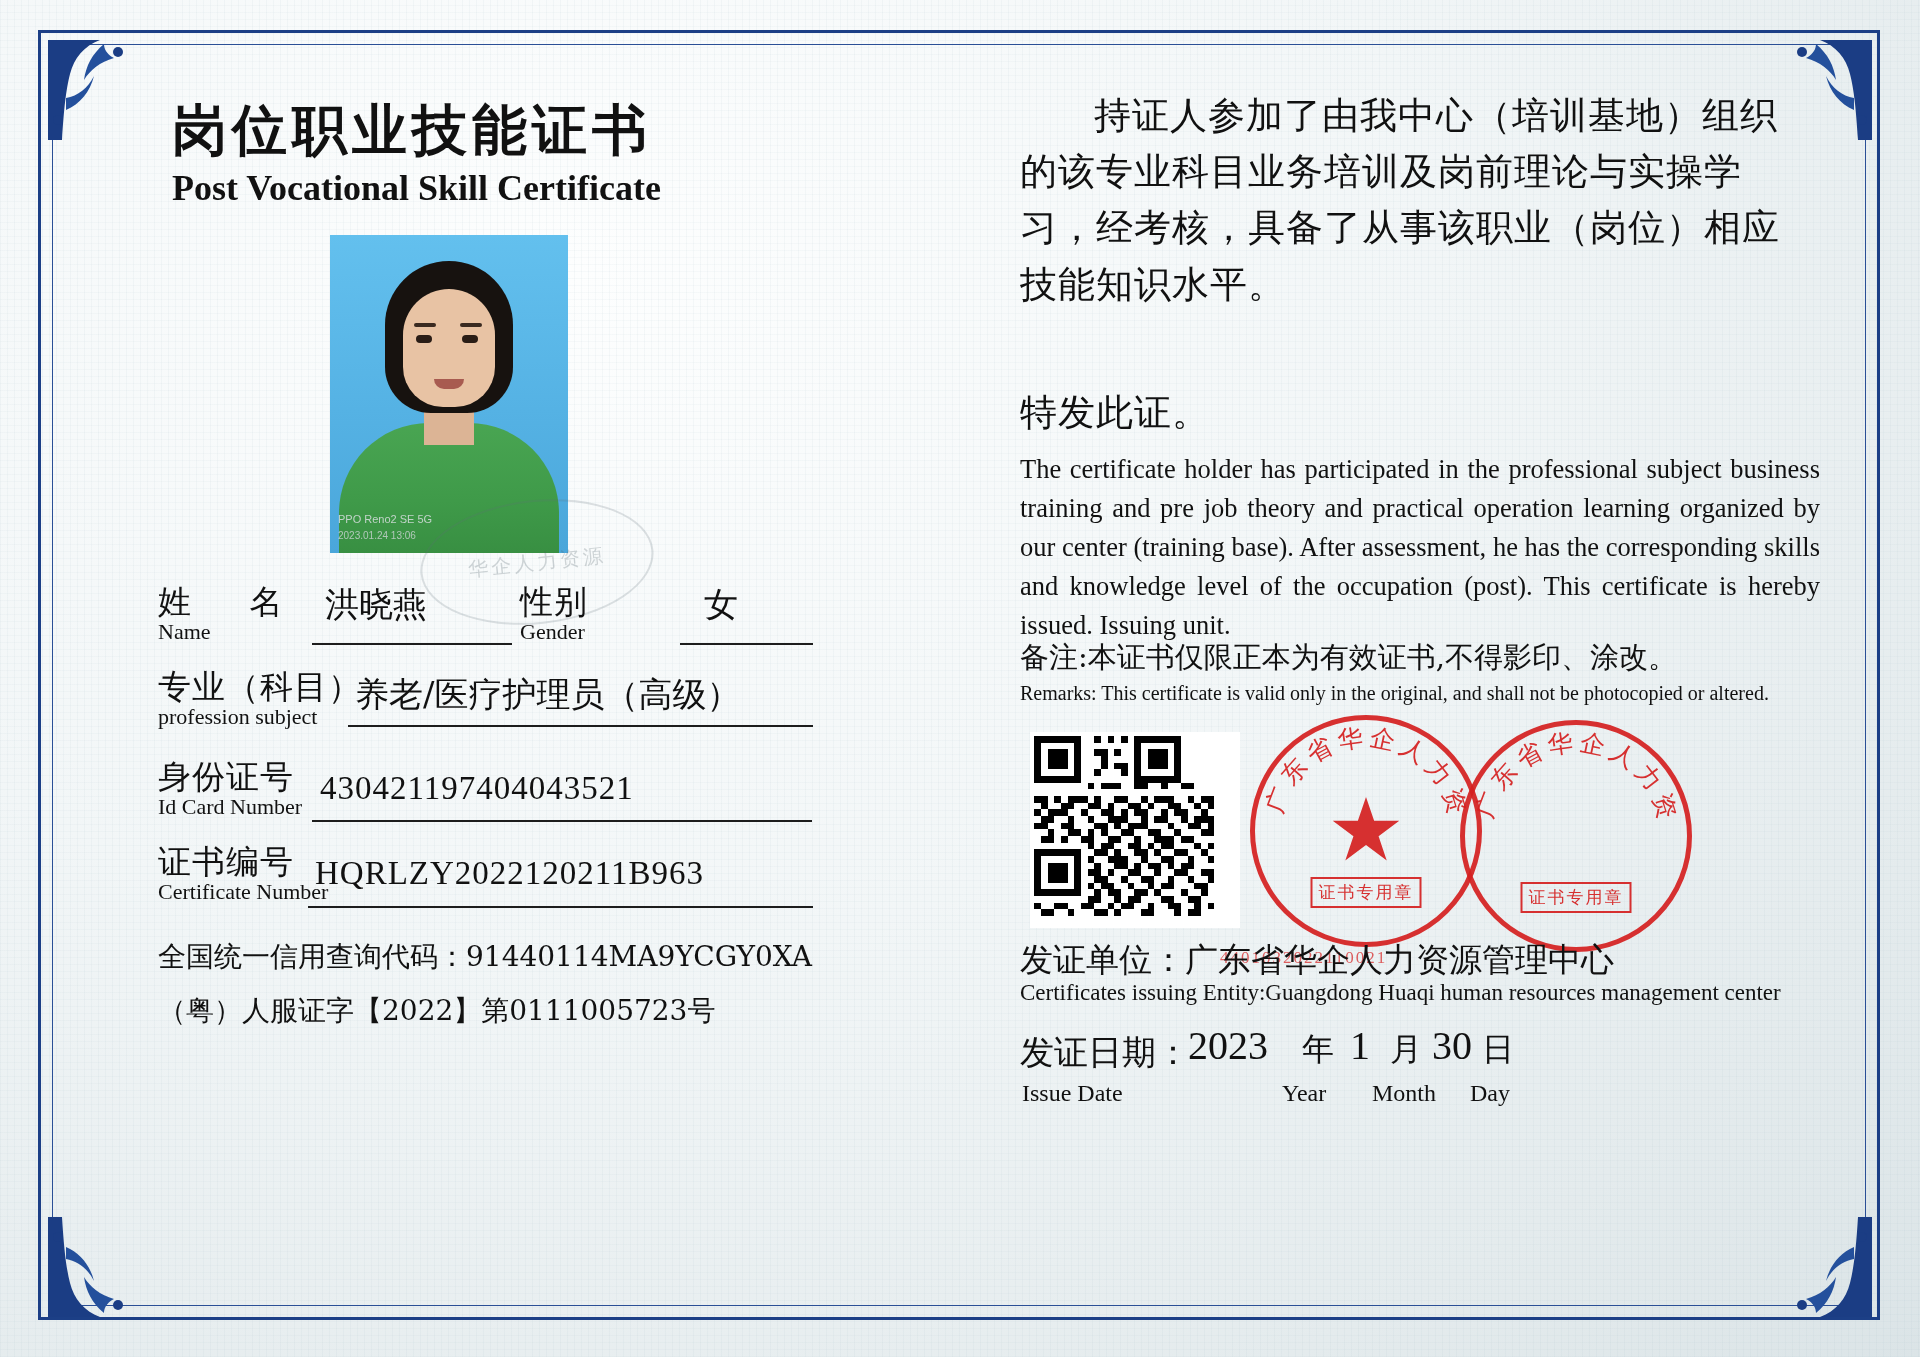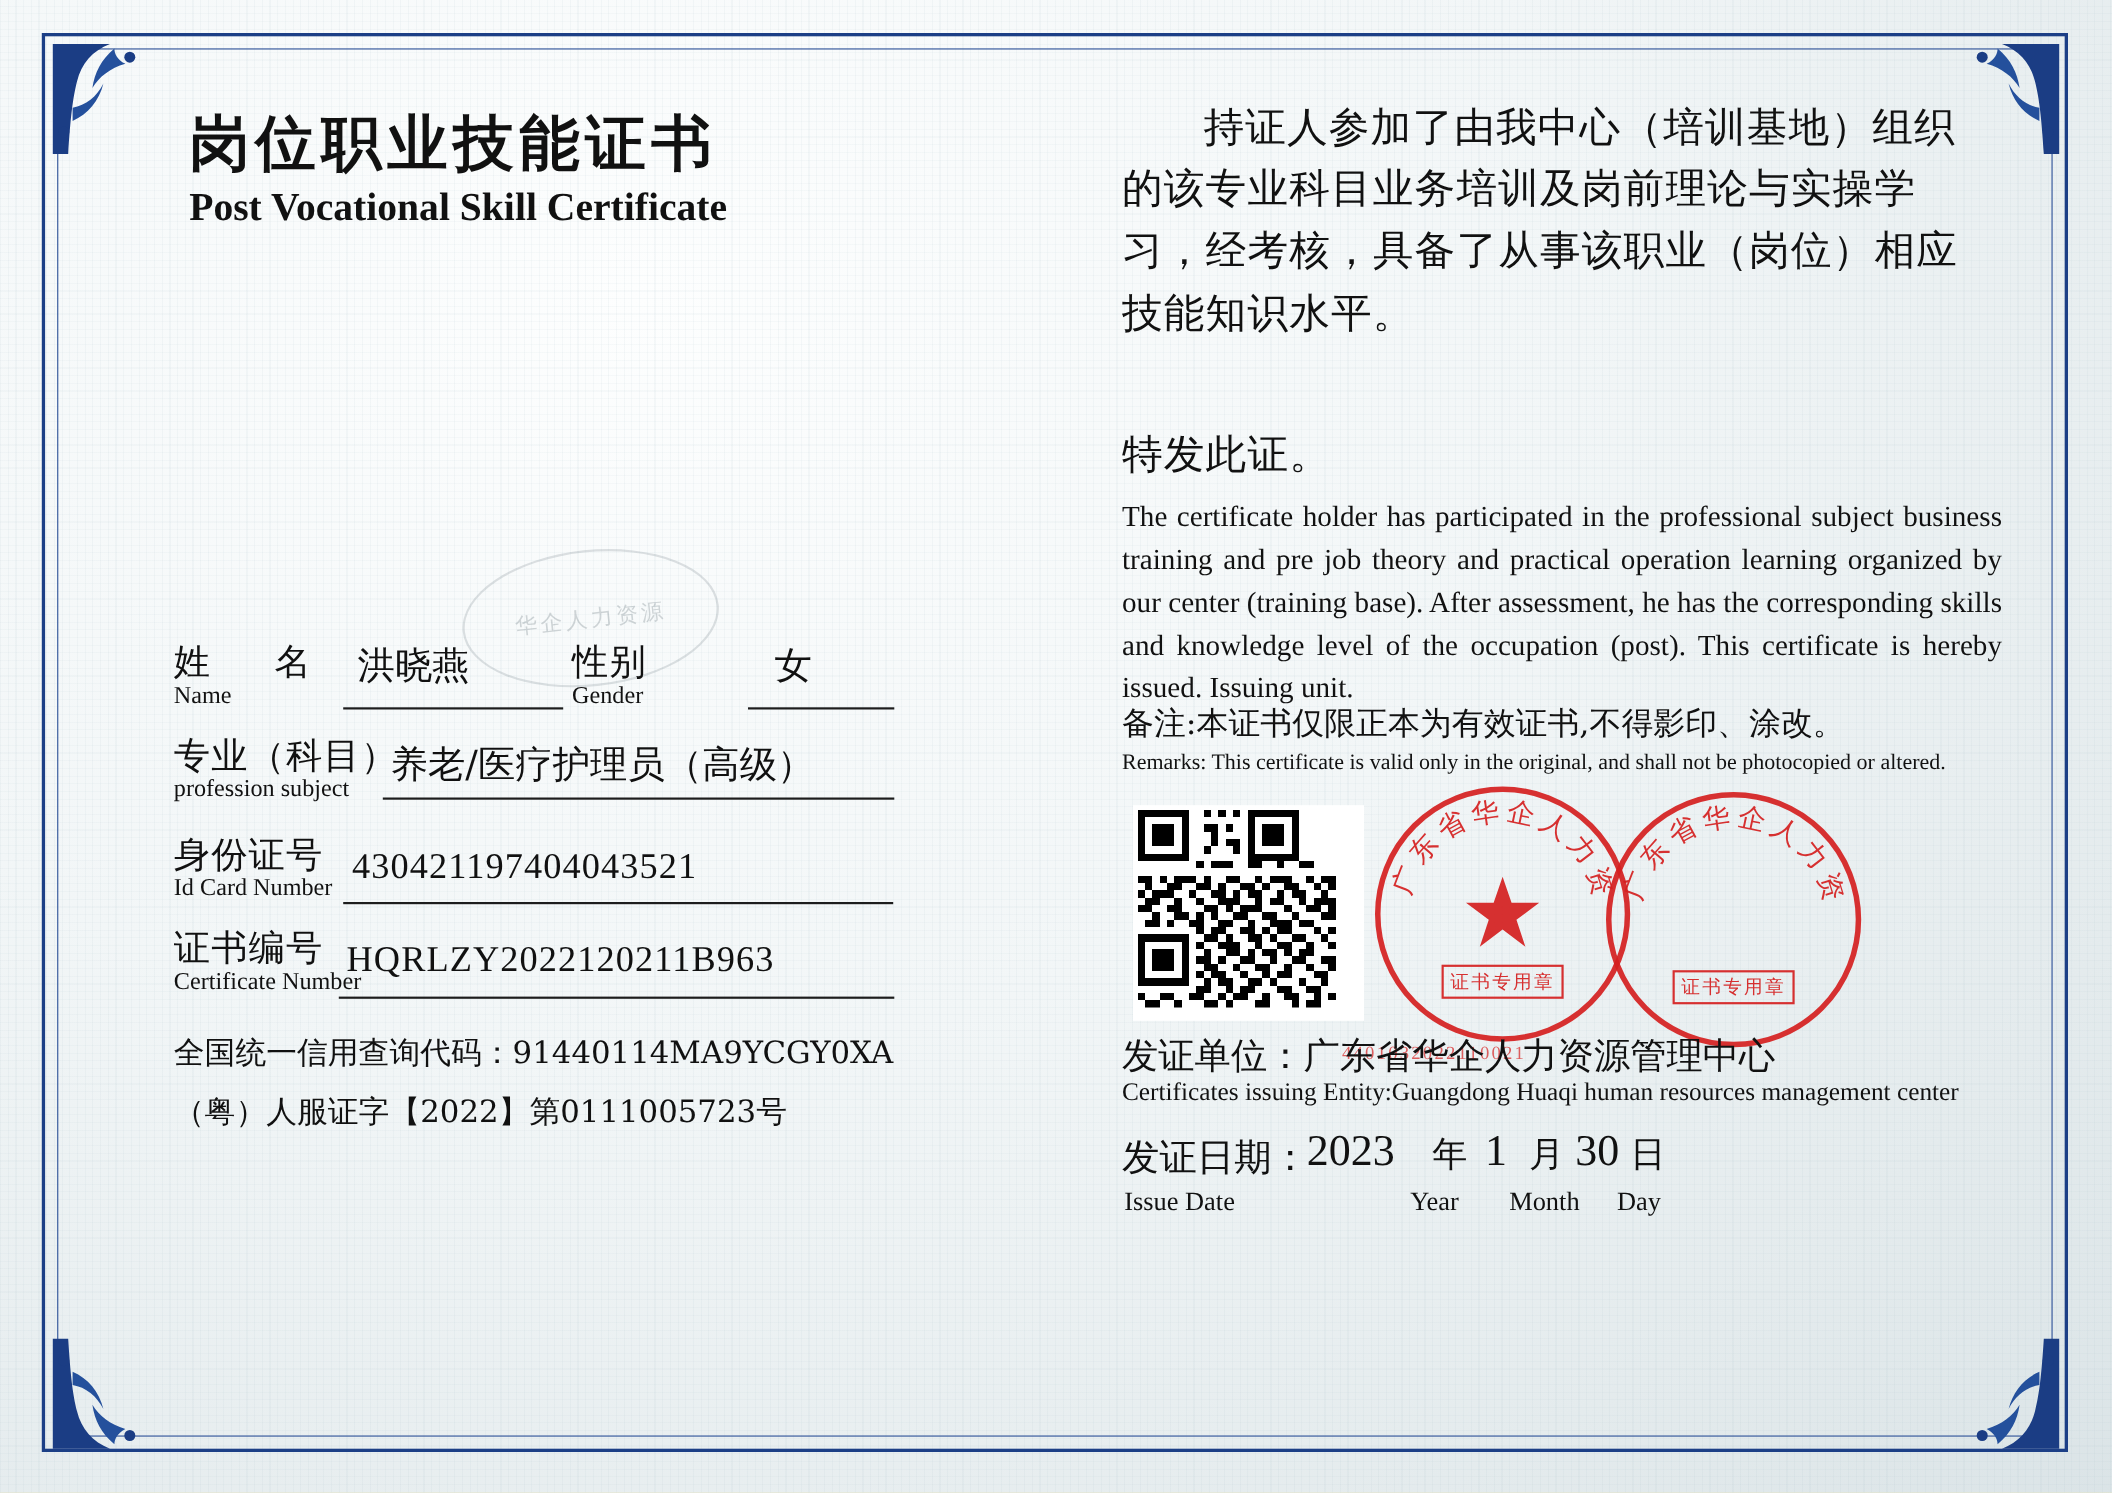--- a/index.html
+++ b/index.html
@@ -12,21 +12,21 @@
     height: 1357px;
     overflow: hidden;
     font-family: "Liberation Serif", serif;
   }
 
   
   .page {
     position: relative;
     width: 1920px;
     height: 1357px;
-    background: #fef9c3;
+    background: #5eead4;
   }
 
   
   .paper {
     position: absolute;
     left: 0; top: 0;
     width: 1920px;
     height: 1357px;
     background:
       radial-gradient(ellipse at 30% 20%, #fdfefe 0%, #f2f6f7 45%, #e4ebed 80%, #dbe4e7 100%);
@@ -471,20 +471,34 @@
     <circle cx="14" cy="84" r="5" fill="#1b3d84"></circle>
   </svg>
 
   <div class="content">
 
     <div class="col-left">
 
       <div class="title-cn">岗位职业技能证书</div>
       <div class="title-en">Post Vocational Skill Certificate</div>
 
+      <div class="photo-wrap">
+        <div class="photo-sky"></div>
+        <div class="photo-body"></div>
+        <div class="photo-neck"></div>
+        <div class="photo-hair"></div>
+        <div class="photo-face"></div>
+        <div class="photo-brow l"></div>
+        <div class="photo-brow r"></div>
+        <div class="photo-eye l"></div>
+        <div class="photo-eye r"></div>
+        <div class="photo-mouth"></div>
+        <div class="photo-stamp-text">PPO Reno2 SE 5G</div>
+        <div class="photo-stamp-text2">2023.01.24 13:06</div>
+      </div>
       <div class="photo-seal">华企人力资源</div>
 
       <div class="field f-name">
         <span class="lbl-cn">姓 名</span>
         <span class="lbl-en">Name</span>
       </div>
       <div class="val v-name">洪晓燕</div>
       <div class="uline u-name"></div>
 
       <div class="field f-gender">

